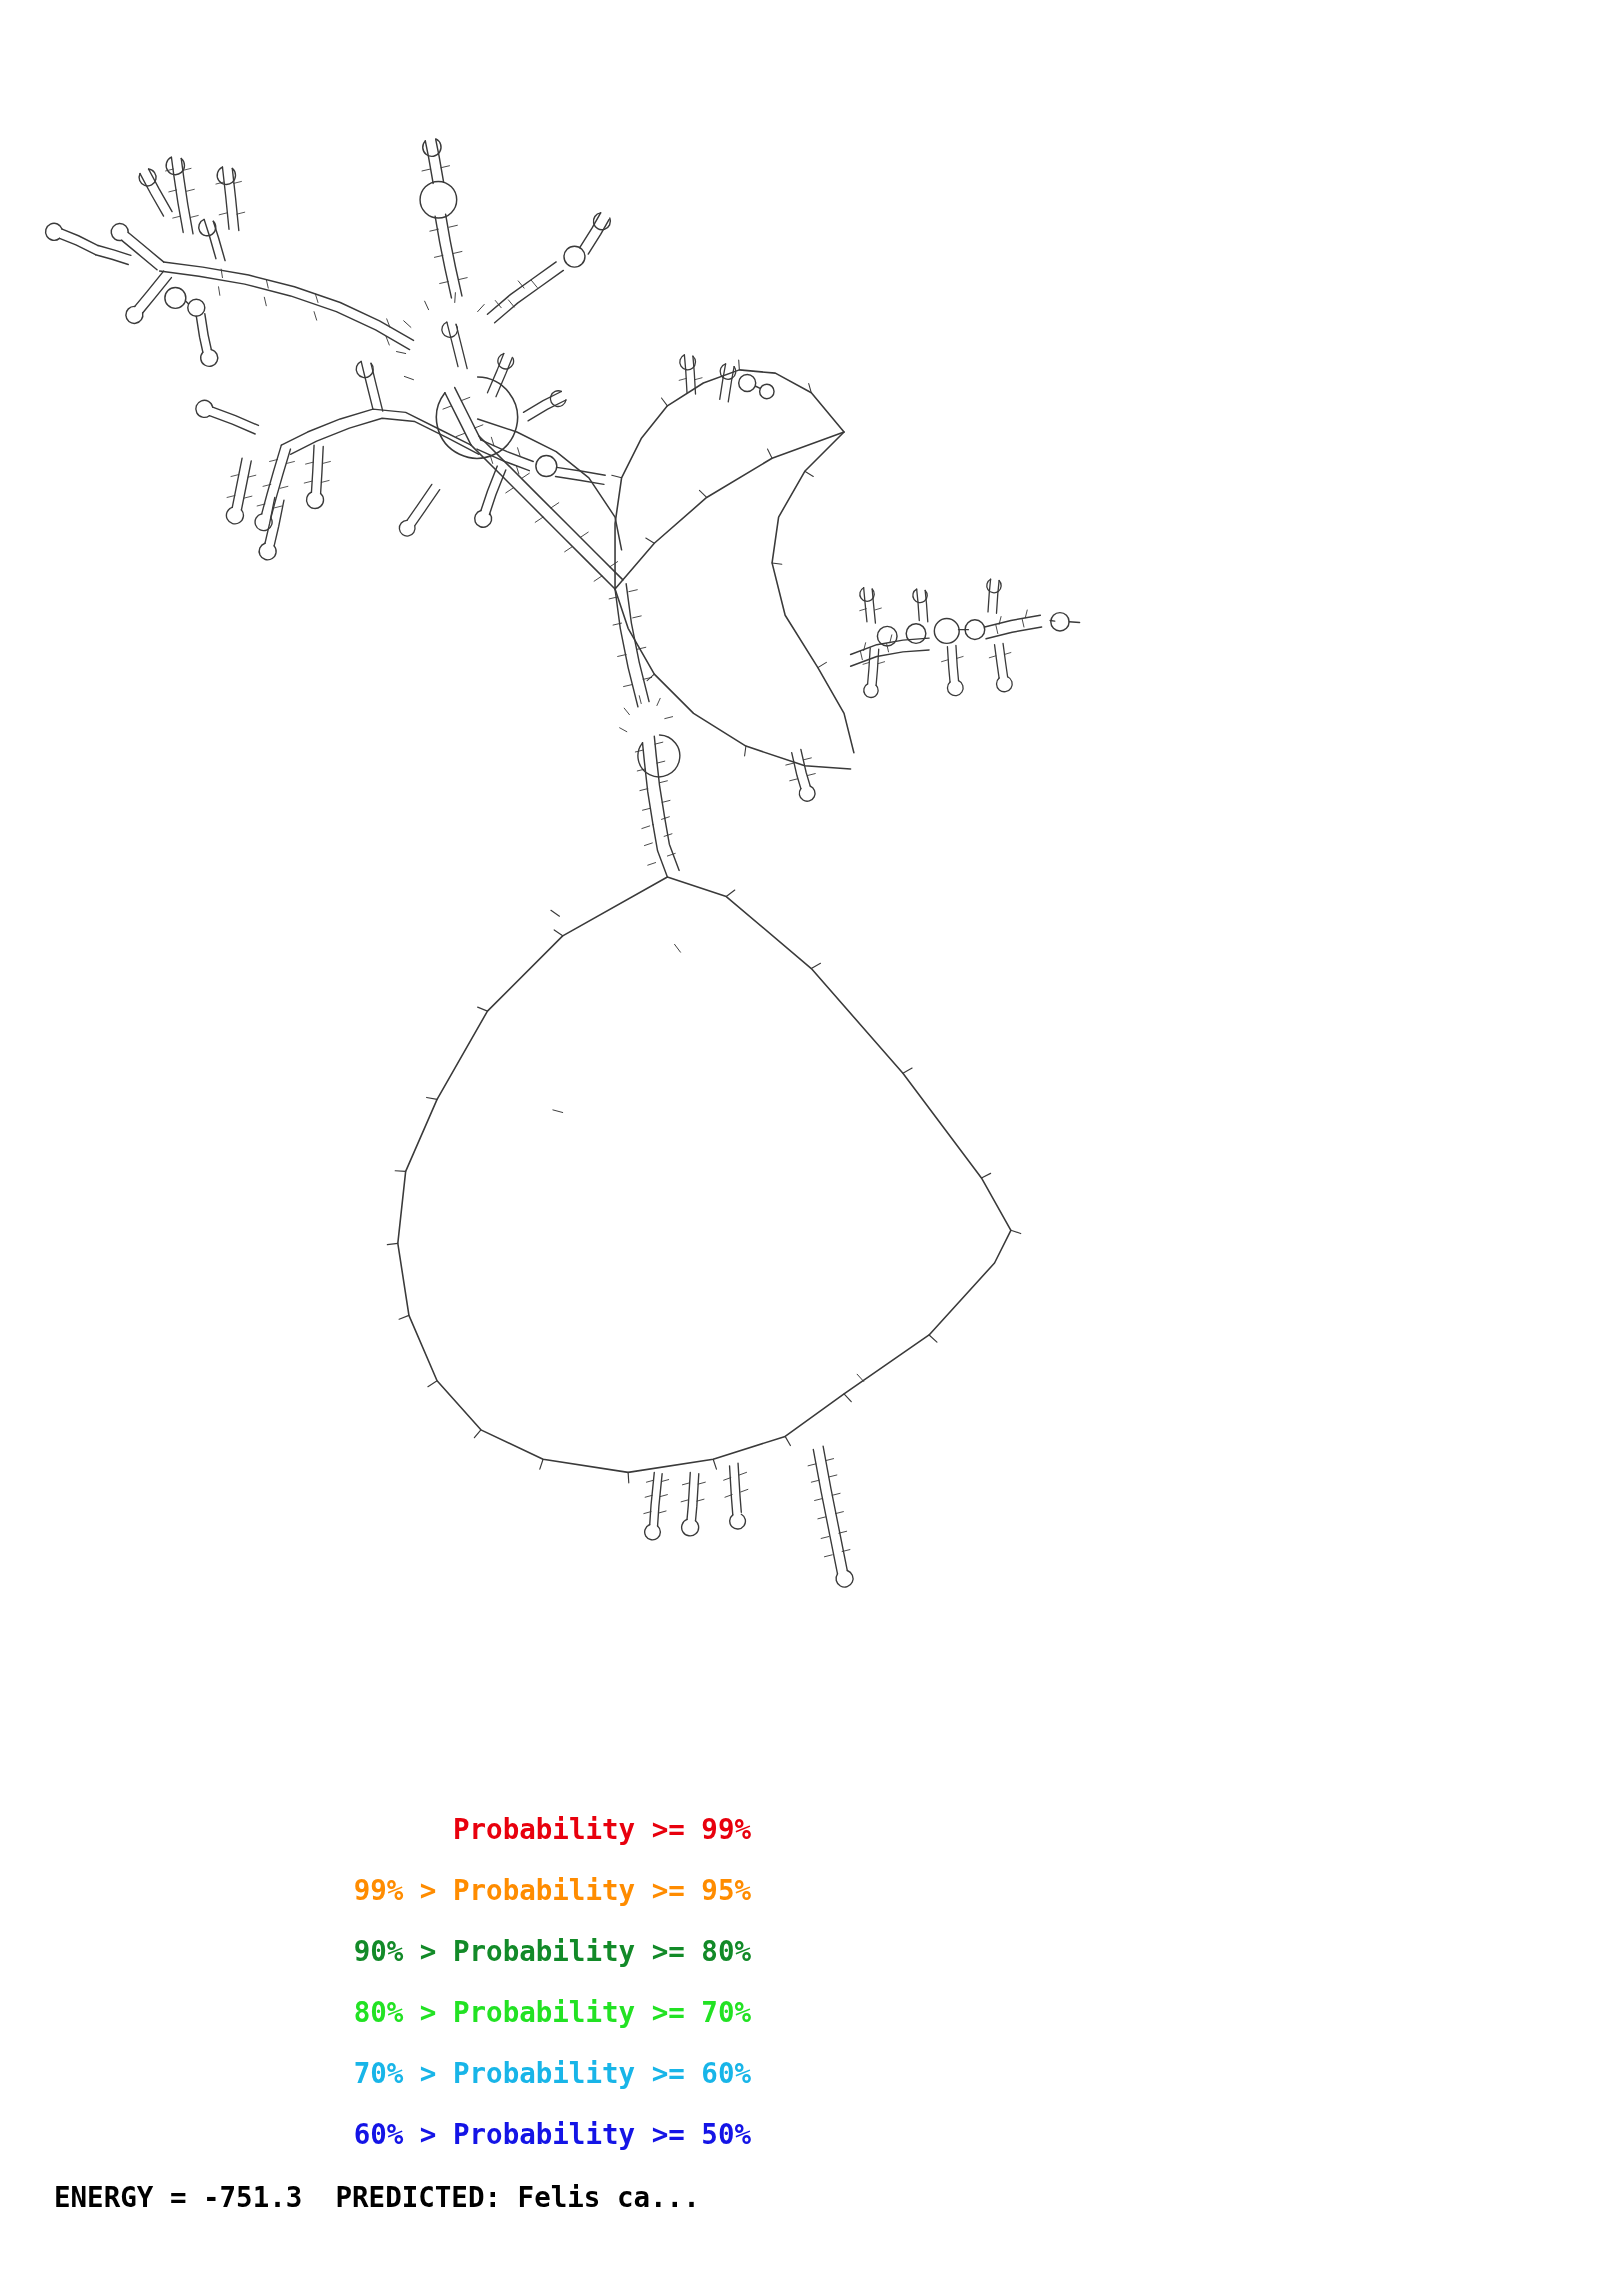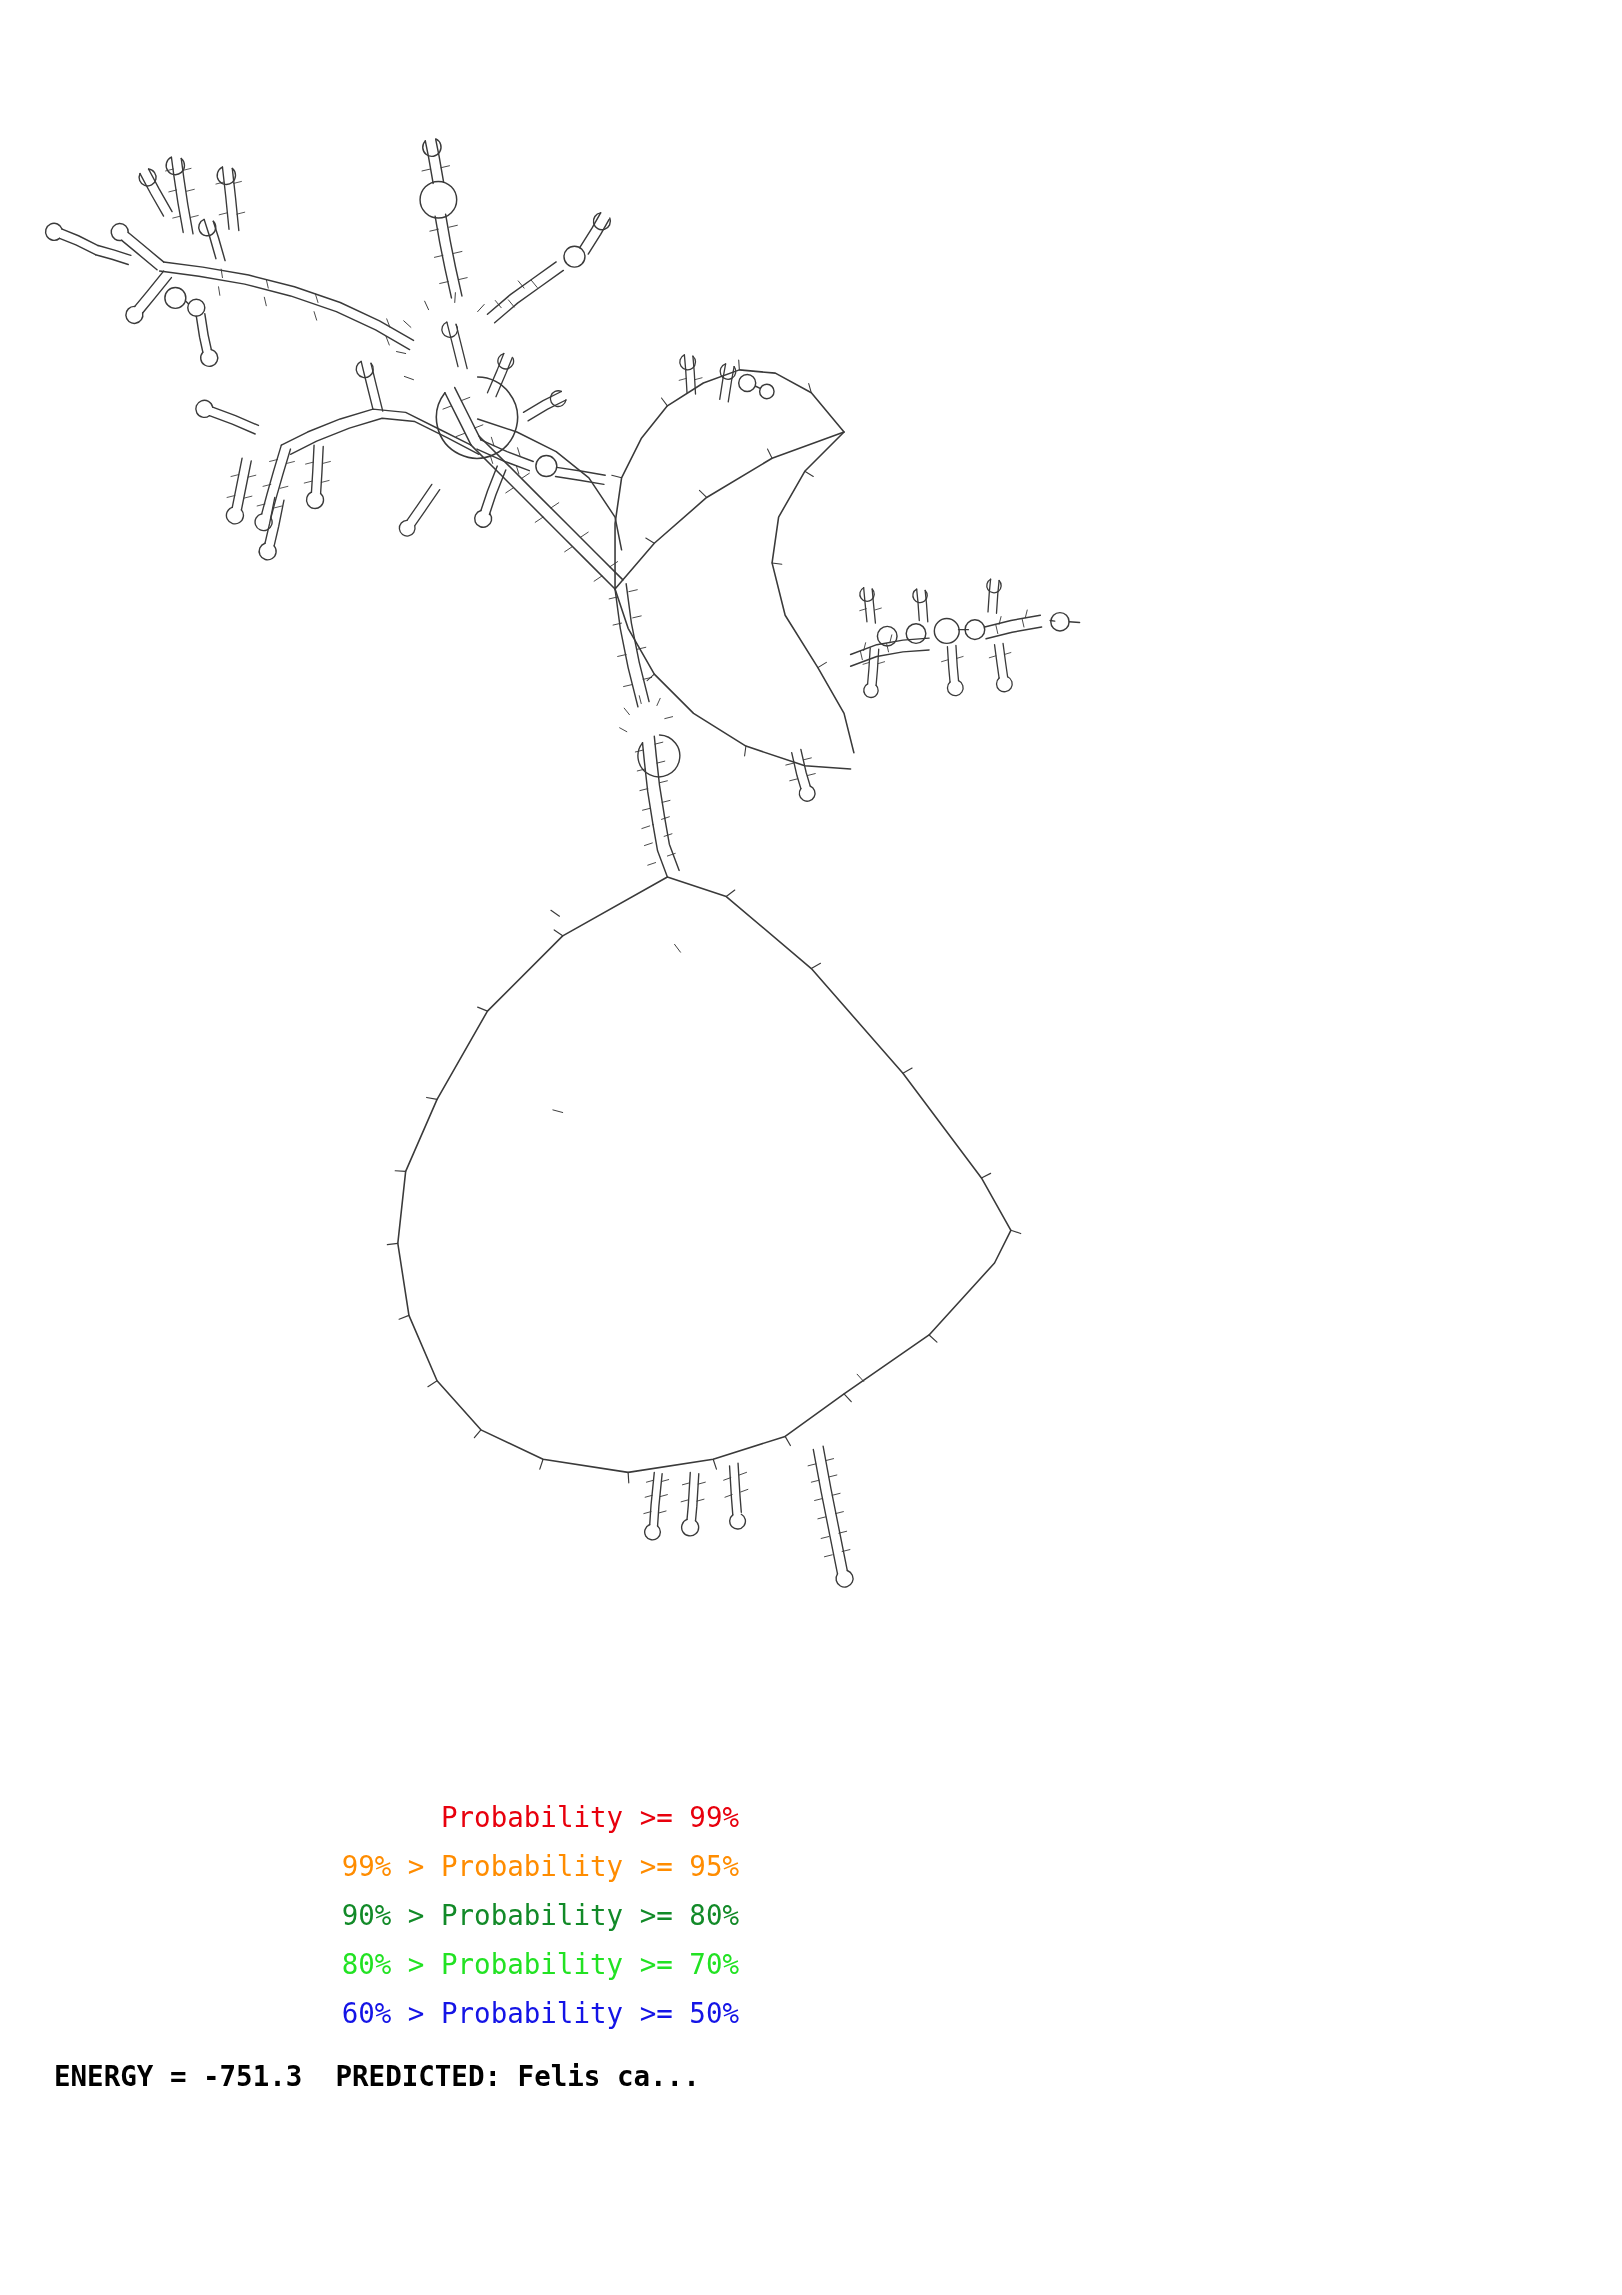--- a/index.html
+++ b/index.html
@@ -30,29 +30,29 @@
 
   #legend-panel {
     position: absolute;
     left: 0;
     top: 1793px;
     width: 1622px;
   }
 
   .legend-row {
     font-family: "DejaVu Sans Mono", monospace;
-    font-weight: normal;
+    font-weight: bold;
     font-size: 27.5px;
     line-height: 49px;
     letter-spacing: 0px;
     white-space: pre;
     text-align: right;
     width: 739px;
     padding: 0;
-    margin: 0;
+    margin: 12px;
   }
 
   #energy-line {
     font-family: "DejaVu Sans Mono", monospace;
     font-weight: bold;
     font-size: 27.5px;
     line-height: 49px;
     white-space: pre;
     color: #000000;
     margin-top: 14.4px;
@@ -541,16 +541,17 @@
       </g>
     </g>
   </svg>
 </div>
 
 <div id="legend-panel">
   <div class="legend-row" style="color:#e8000d">Probability &gt;= 99%</div>
   <div class="legend-row" style="color:#ff8c00">99% &gt; Probability &gt;= 95%</div>
   <div class="legend-row" style="color:#128a28">90% &gt; Probability &gt;= 80%</div>
   <div class="legend-row" style="color:#22e223">80% &gt; Probability &gt;= 70%</div>
+  <div class="legend-row" style="color:#18b5e8">70% &gt; Probability &gt;= 60%</div>
   <div class="legend-row" style="color:#1414e6">60% &gt; Probability &gt;= 50%</div>
   <div id="energy-line">ENERGY = -751.3  PREDICTED: Felis ca...</div>
 </div>
 
 
 </body></html>

